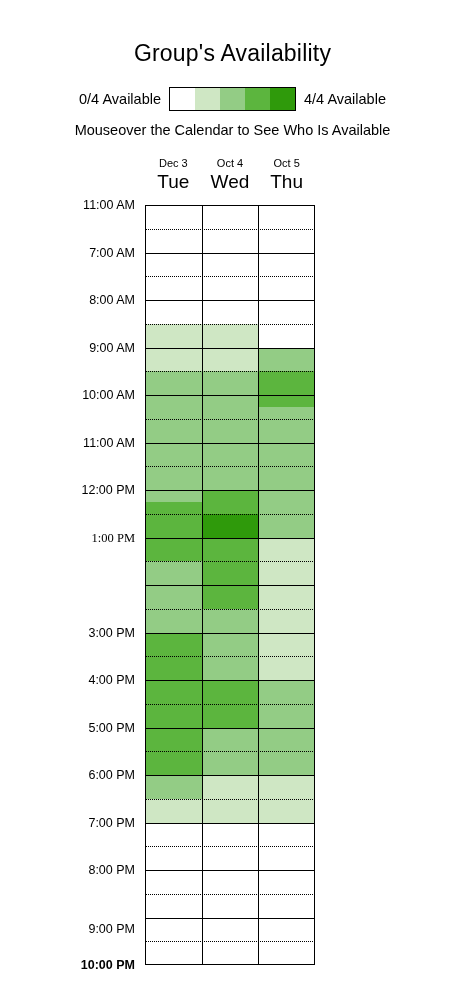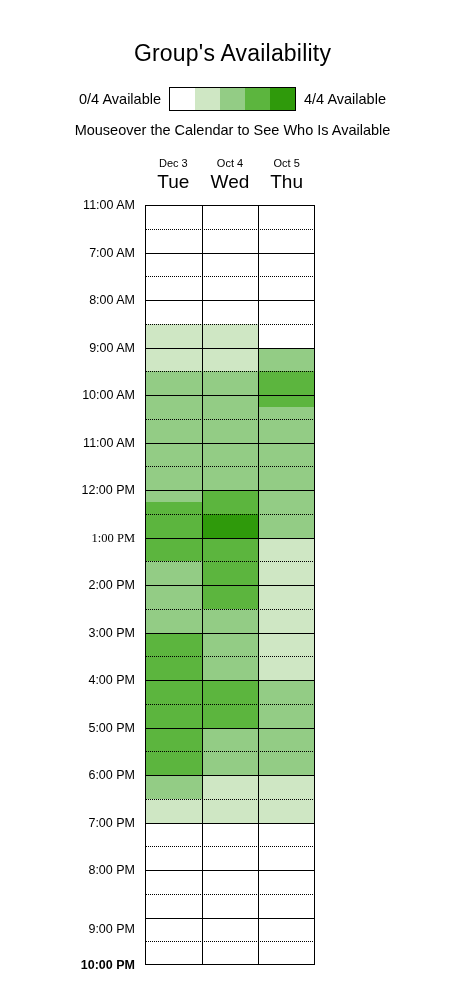--- a/index.html
+++ b/index.html
@@ -83,21 +83,20 @@
 
 <div id="times">
     <div class="time-label" style="top: 205px;">11:00 AM</div>
     <div class="time-label" style="top: 252.5px;">7:00 AM</div>
     <div class="time-label" style="top: 300px;">8:00 AM</div>
     <div class="time-label" style="top: 347.5px;">9:00 AM</div>
     <div class="time-label" style="top: 395px;">10:00 AM</div>
     <div class="time-label" style="top: 442.5px;">11:00 AM</div>
     <div class="time-label" style="top: 490px;">12:00 PM</div>
     <div class="time-label" style="top: 537.5px; font-family: Liberation Serif, serif;">1:00 PM</div>
-    <div class="time-label" style="top: 585px;">2:00 PM</div>
     <div class="time-label" style="top: 632.5px; margin-left: 38px;">3:00 PM</div>
     <div class="time-label" style="top: 680px;">4:00 PM</div>
     <div class="time-label" style="top: 727.5px;">5:00 PM</div>
     <div class="time-label" style="top: 775px;">6:00 PM</div>
     <div class="time-label" style="top: 822.5px;">7:00 PM</div>
     <div class="time-label" style="top: 870px;">8:00 PM</div>
     <div class="time-label" style="top: 917.5px; margin-top: 11px;">9:00 PM</div>
     <div class="time-label" style="top: 965px; font-weight: bold;">10:00 PM</div>
   </div>
 

